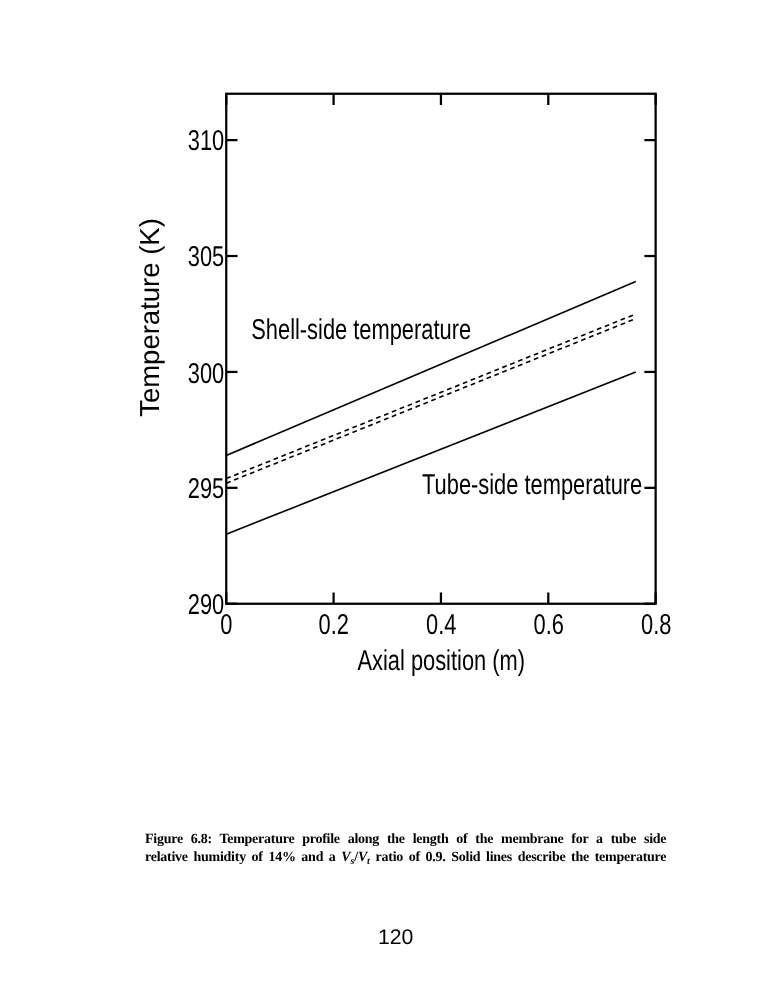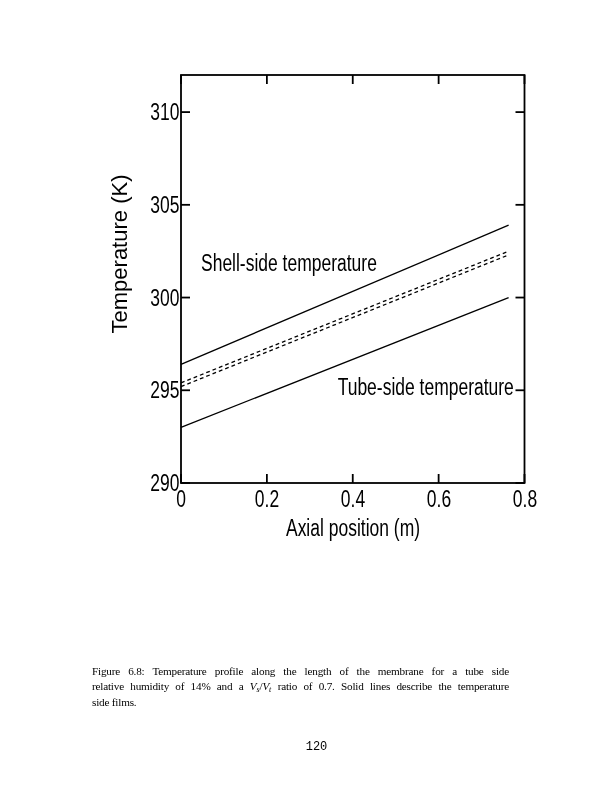--- a/index.html
+++ b/index.html
@@ -22,31 +22,31 @@
   .anno-tube{right:98px;top:376px;transform:scaleX(0.76);transform-origin:right center;}
   .xlabel{
     position:absolute;left:353px;top:515px;font-size:23px;line-height:26px;
     white-space:nowrap;transform:translateX(-50%) scaleX(0.76);transform-origin:center center;
   }
   .ylabel{
     position:absolute;left:120px;top:254px;font-size:22px;line-height:24px;
     white-space:nowrap;transform:translate(-50%,-50%) rotate(-90deg);transform-origin:center center;
   }
   .caption{
-    position:absolute;left:92px;top:664px;width:417px;
+    position:absolute;left:116px;top:664px;width:417px;
     font-family:"Liberation Serif",serif;font-size:11.2px;line-height:15.4px;
-    letter-spacing:-0.2px;color:#000;
+    letter-spacing:-0.2px;color:#000;font-weight:bold;
   }
   .cap-line{width:417px;}
   .jl{text-align:justify;text-align-last:justify;}
   .caption i{font-style:italic;}
   .caption sub{font-size:8px;vertical-align:-2px;letter-spacing:0;font-style:italic;line-height:0;}
   .pagenum{
     position:absolute;left:108px;top:740px;width:417px;text-align:center;
-    font-family:Liberation Mono, monospace;font-size:12px;color:#000;
+    font-family:Liberation Sans, sans-serif;font-size:17px;color:#000;
   }
 </style>
 </head>
 <body>
 
 <div class="page">
 
   <svg id="chartSvg" width="612" height="792">
       <rect x="181" y="75" width="343.5" height="408" fill="none" stroke="#000000" stroke-width="1.8"></rect>
       <line x1="181" y1="483" x2="190" y2="483" stroke="#000000" stroke-width="1.8"></line>
@@ -89,19 +89,18 @@
     </div>
 
   <div class="ylabel">Temperature (K)</div>
   <div class="xlabel">Axial position (m)</div>
 
   <div class="anno anno-shell">Shell-side temperature</div>
   <div class="anno anno-tube">Tube-side temperature</div>
 
   <div class="caption">
     <div class="cap-line jl">Figure 6.8: Temperature profile along the length of the membrane for a tube side</div>
-    <div class="cap-line jl"><span>relative humidity of 14% and a </span><i><span>V</span><sub>s</sub></i><span>/</span><i><span>V</span><sub>t</sub></i><span> ratio of 0.7. Solid lines describe the temperature</span></div>
-    <div class="cap-line">side films.</div>
+    <div class="cap-line jl"><span>relative humidity of 14% and a </span><i><span>V</span><sub>s</sub></i><span>/</span><i><span>V</span><sub>t</sub></i><span> ratio of 0.9. Solid lines describe the temperature</span></div>
   </div>
 
   <div class="pagenum">120</div>
 
 </div>
 
 </body></html>

